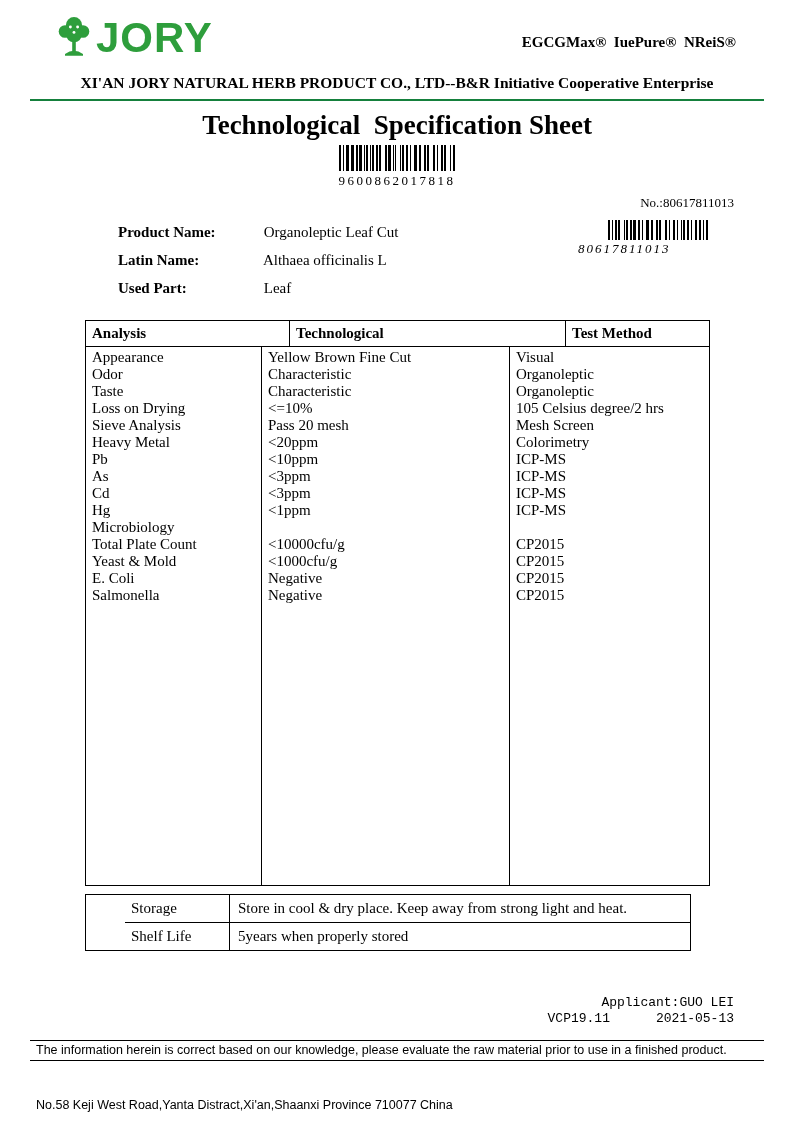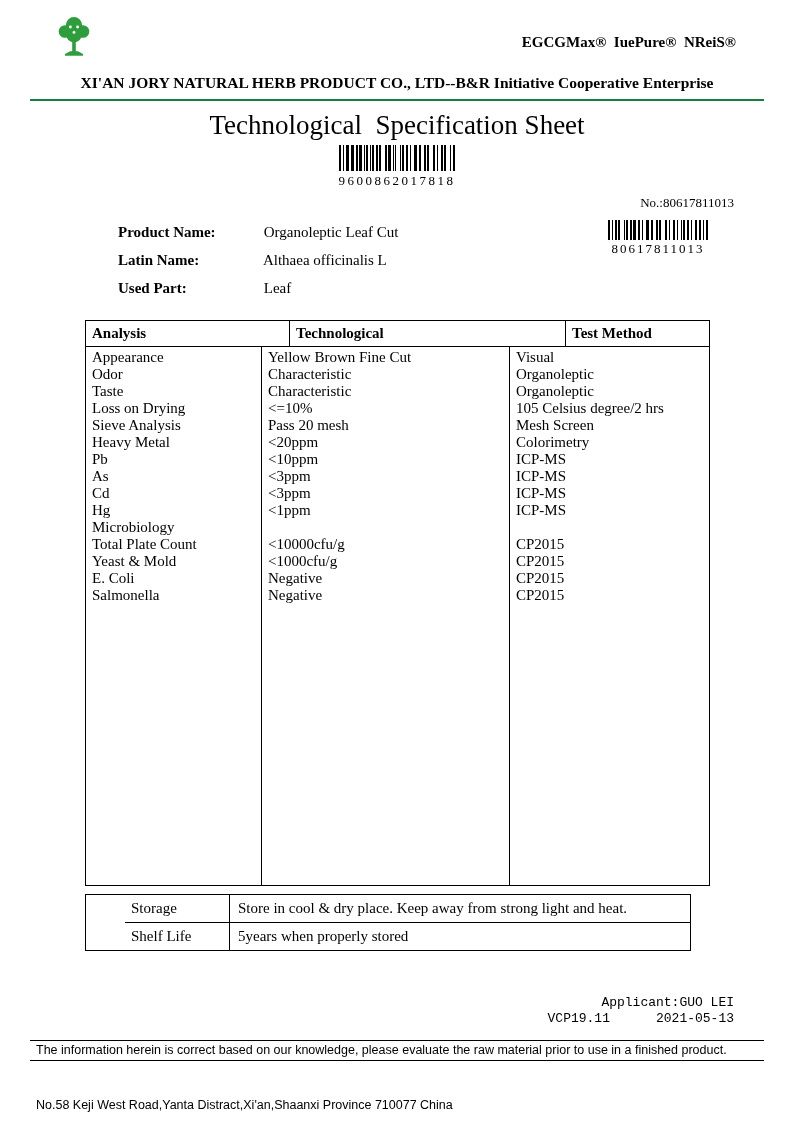--- a/index.html
+++ b/index.html
@@ -28,21 +28,21 @@
     font-weight: bold; font-size: 15px; white-space: pre;
   }
   .company-line {
     position: absolute; left: 30px; right: 30px; top: 74px;
     text-align: center; font-weight: bold; font-size: 15.5px;
     padding-bottom: 7px; border-bottom: 2px solid #15803d; white-space: nowrap;
   }
 
   .doc-title {
     position: absolute; left: 0; width: 100%; top: 110px;
-    text-align: center; font-weight: normal; font-size: 27px; white-space: pre;
+    text-align: center; font-weight: bold; font-size: 27px; white-space: pre;
   }
 
   
   .barcode { display: flex; justify-content: center; align-items: stretch; font-size: 0; }
   .barcode i { display: block; height: 100%; background: #000; }
   .barcode i.g { background: transparent; }
 
   .barcode-top-wrap {
     position: absolute; top: 145px; left: 50%; transform: translateX(-50%);
     width: 180px; text-align: center;
@@ -51,21 +51,21 @@
   .barcode-top-number { font-size: 13px; letter-spacing: 2.5px; margin-top: 2px; }
 
   .doc-no { position: absolute; top: 195px; right: 60px; font-size: 13px; }
 
   
   .product-block { position: absolute; top: 224px; left: 118px; font-size: 15px; }
   .product-row { margin-bottom: 12px; height: 16px; }
   .p-label { display: inline-block; width: 142px; font-weight: bold; }
 
   .barcode-right-wrap {
-    position: absolute; top: 220px; right: 56px; width: 160px; text-align: center;
+    position: absolute; top: 220px; right: 56px; width: 160px; text-align: left; font-style: italic;
   }
   .barcode-right-wrap .barcode { height: 20px; }
   .barcode-right-number { font-size: 13px; letter-spacing: 2px; margin-top: 1px; }
 
   
   .spec-table {
     position: absolute; top: 320px; left: 85px; width: 625px; height: 566px;
     border: 1.5px solid #000; box-sizing: border-box;
     display: flex; flex-direction: column; font-size: 15px;
   }
@@ -130,20 +130,21 @@
           <rect x="18" y="26" width="4" height="14"></rect>
           <path d="M10 43 q10 -7 20 0 l0 2 l-20 0 z"></path>
         </g>
         <g fill="#ffffff">
           <circle cx="16" cy="13" r="1.6"></circle>
           <circle cx="24" cy="13" r="1.6"></circle>
           <circle cx="20" cy="19" r="1.6"></circle>
         </g>
       </svg>
     </span>
+    <span class="logo-text">JORY</span>
   </div>
 
   <div class="trademarks">EGCGMax®  IuePure®  NReiS®</div>
 
   <div class="company-line">XI'AN JORY NATURAL HERB PRODUCT CO., LTD--B&amp;R Initiative Cooperative Enterprise</div>
 
   <div class="doc-title">Technological  Specification Sheet</div>
 
   <div class="barcode-top-wrap">
     <div class="barcode">

